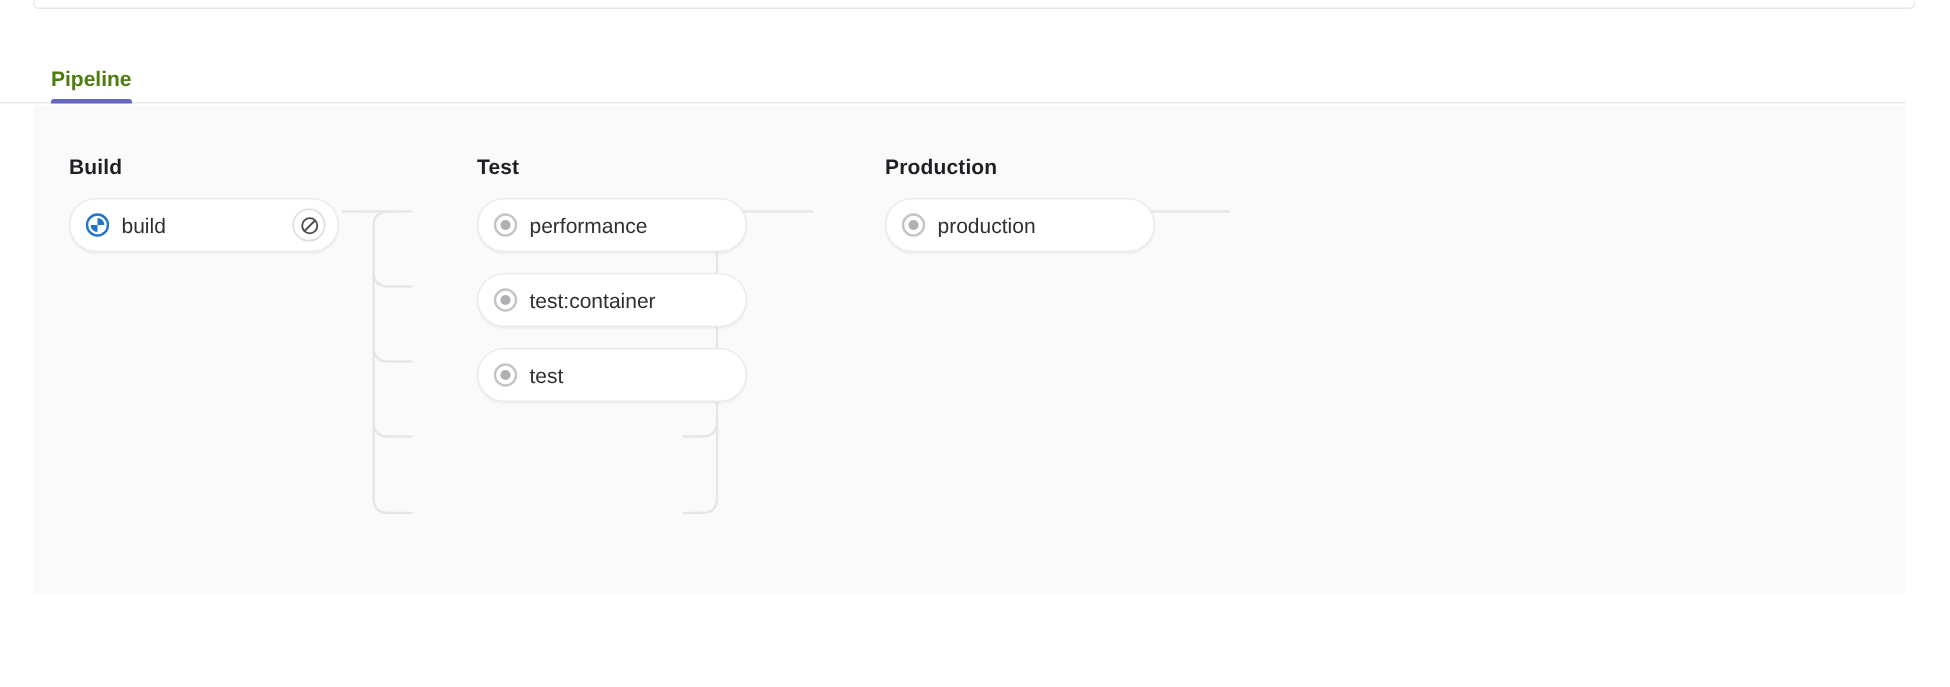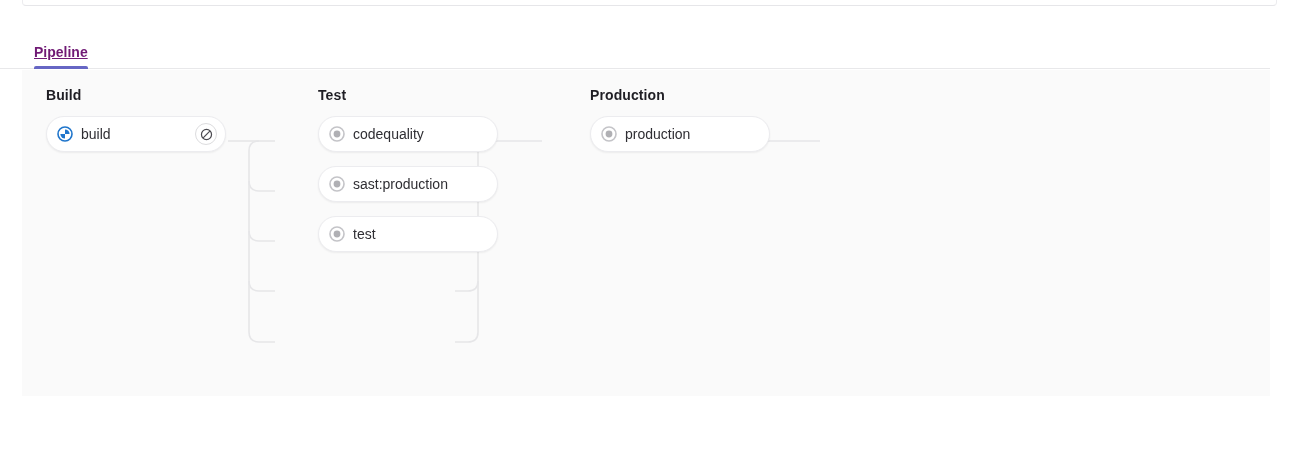--- a/index.html
+++ b/index.html
@@ -58,23 +58,22 @@
     padding: 0 12px;
     font-size: 14px;
     cursor: pointer;
     box-sizing: border-box;
   }
   .tab .tab-label {
     line-height: 1;
     padding-top: 12px;
   }
   .tab.active .tab-label {
-    color: #701a75;
+    color: #4d7c0f;
     font-weight: bold;
-    text-decoration: underline;
   }
   .tab.inactive .tab-label {
     color: #7b7a80;
   }
   .tab.active::after {
     content: "";
     position: absolute;
     left: 12px;
     right: 12px;
     bottom: 0;
@@ -117,21 +116,21 @@
   .stages {
     position: absolute;
     left: 0;
     top: 0;
     display: flex;
     align-items: flex-start;
   }
   .stage {
     position: relative;
     width: 272px;
-    padding-top: 17px;
+    padding-top: 33px;
   }
   .stage-title {
     font-size: 14px;
     font-weight: bold;
     color: #1f1e24;
     margin: 0 0 13px 24px;
     letter-spacing: 0.1px;
   }
   .jobs {
     display: flex;
@@ -255,31 +254,31 @@
 
     <div class="stage">
       <div class="stage-title">Test</div>
       <div class="jobs">
 
         <div class="job">
           <svg class="status-icon" viewBox="0 0 16 16">
             <circle cx="8" cy="8" r="7" fill="#ffffff" stroke="#c4c4c8" stroke-width="1.6"></circle>
             <circle cx="8" cy="8" r="3.4" fill="#b0b0b4"></circle>
           </svg>
-          <span class="job-name">codequality</span>
+          <span class="job-name">performance</span>
         </div>
 
 
 
         <div class="job">
           <svg class="status-icon" viewBox="0 0 16 16">
             <circle cx="8" cy="8" r="7" fill="#ffffff" stroke="#c4c4c8" stroke-width="1.6"></circle>
             <circle cx="8" cy="8" r="3.4" fill="#b0b0b4"></circle>
           </svg>
-          <span class="job-name">sast:production</span>
+          <span class="job-name">test:container</span>
         </div>
 
         <div class="job">
           <svg class="status-icon" viewBox="0 0 16 16">
             <circle cx="8" cy="8" r="7" fill="#ffffff" stroke="#c4c4c8" stroke-width="1.6"></circle>
             <circle cx="8" cy="8" r="3.4" fill="#b0b0b4"></circle>
           </svg>
           <span class="job-name">test</span>
         </div>
 

